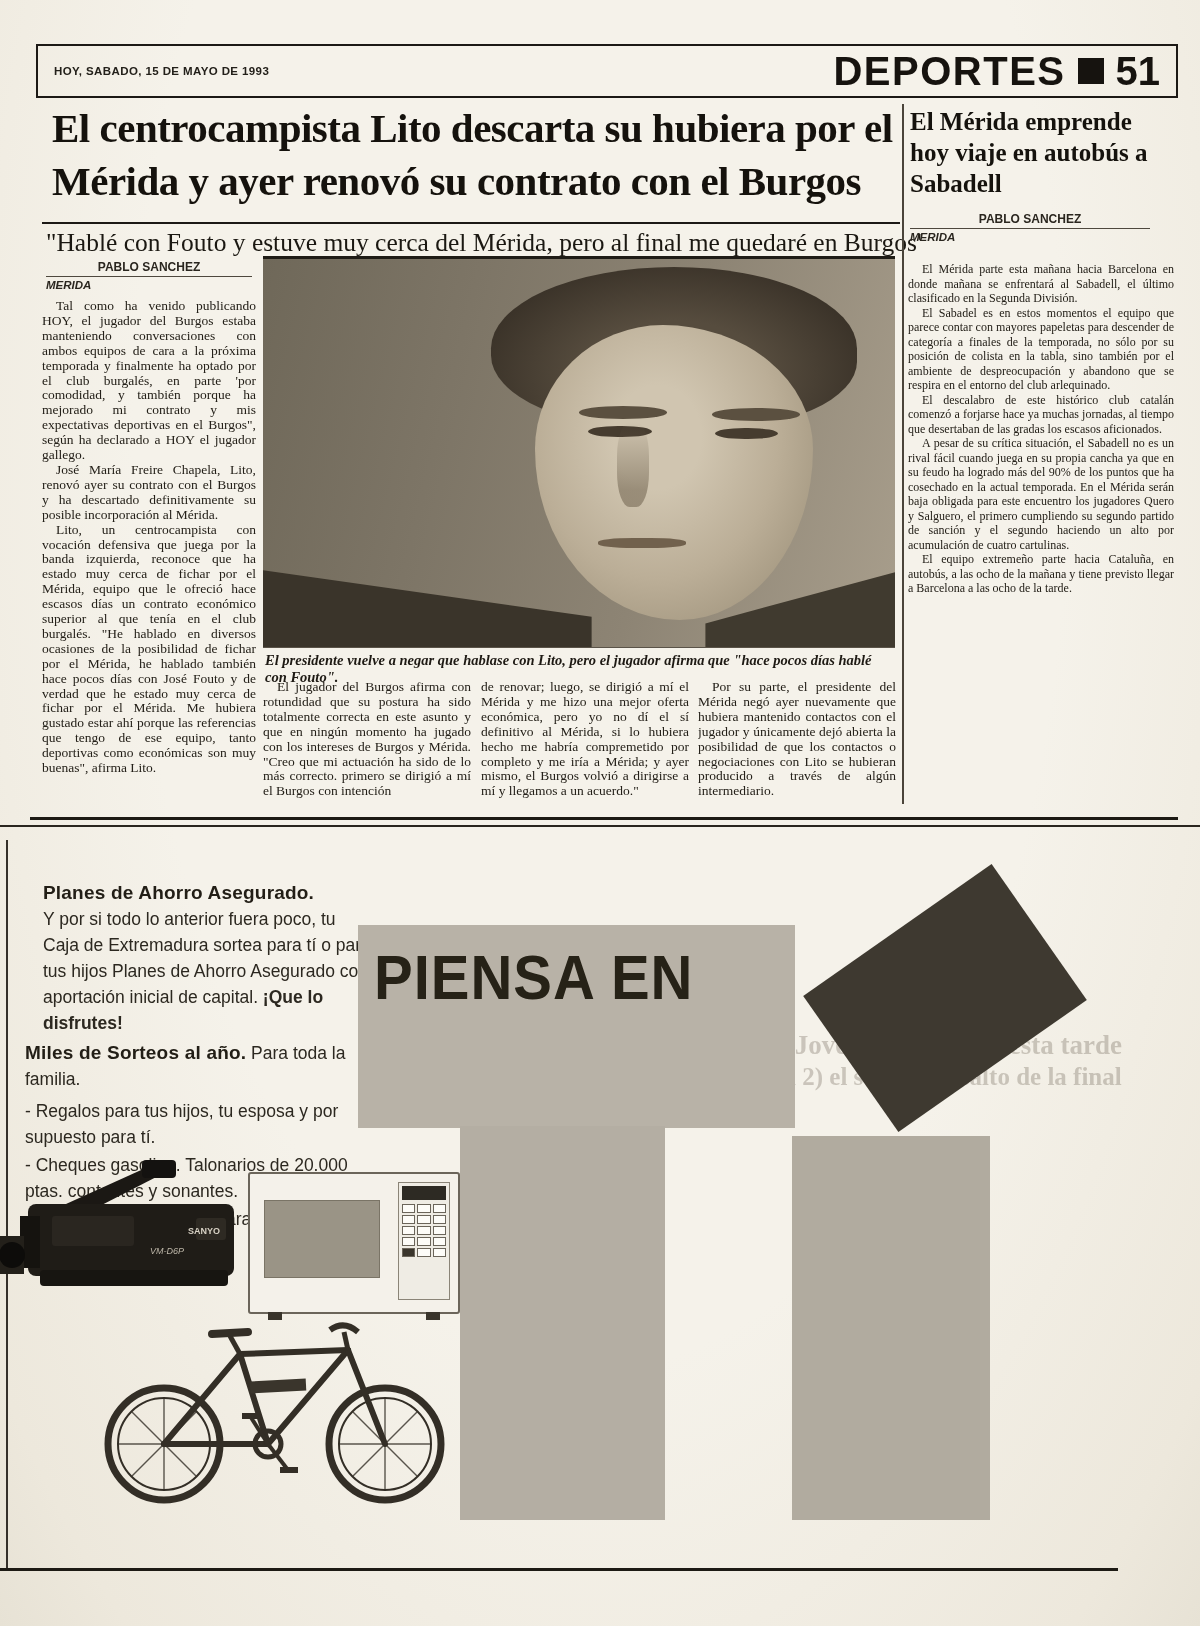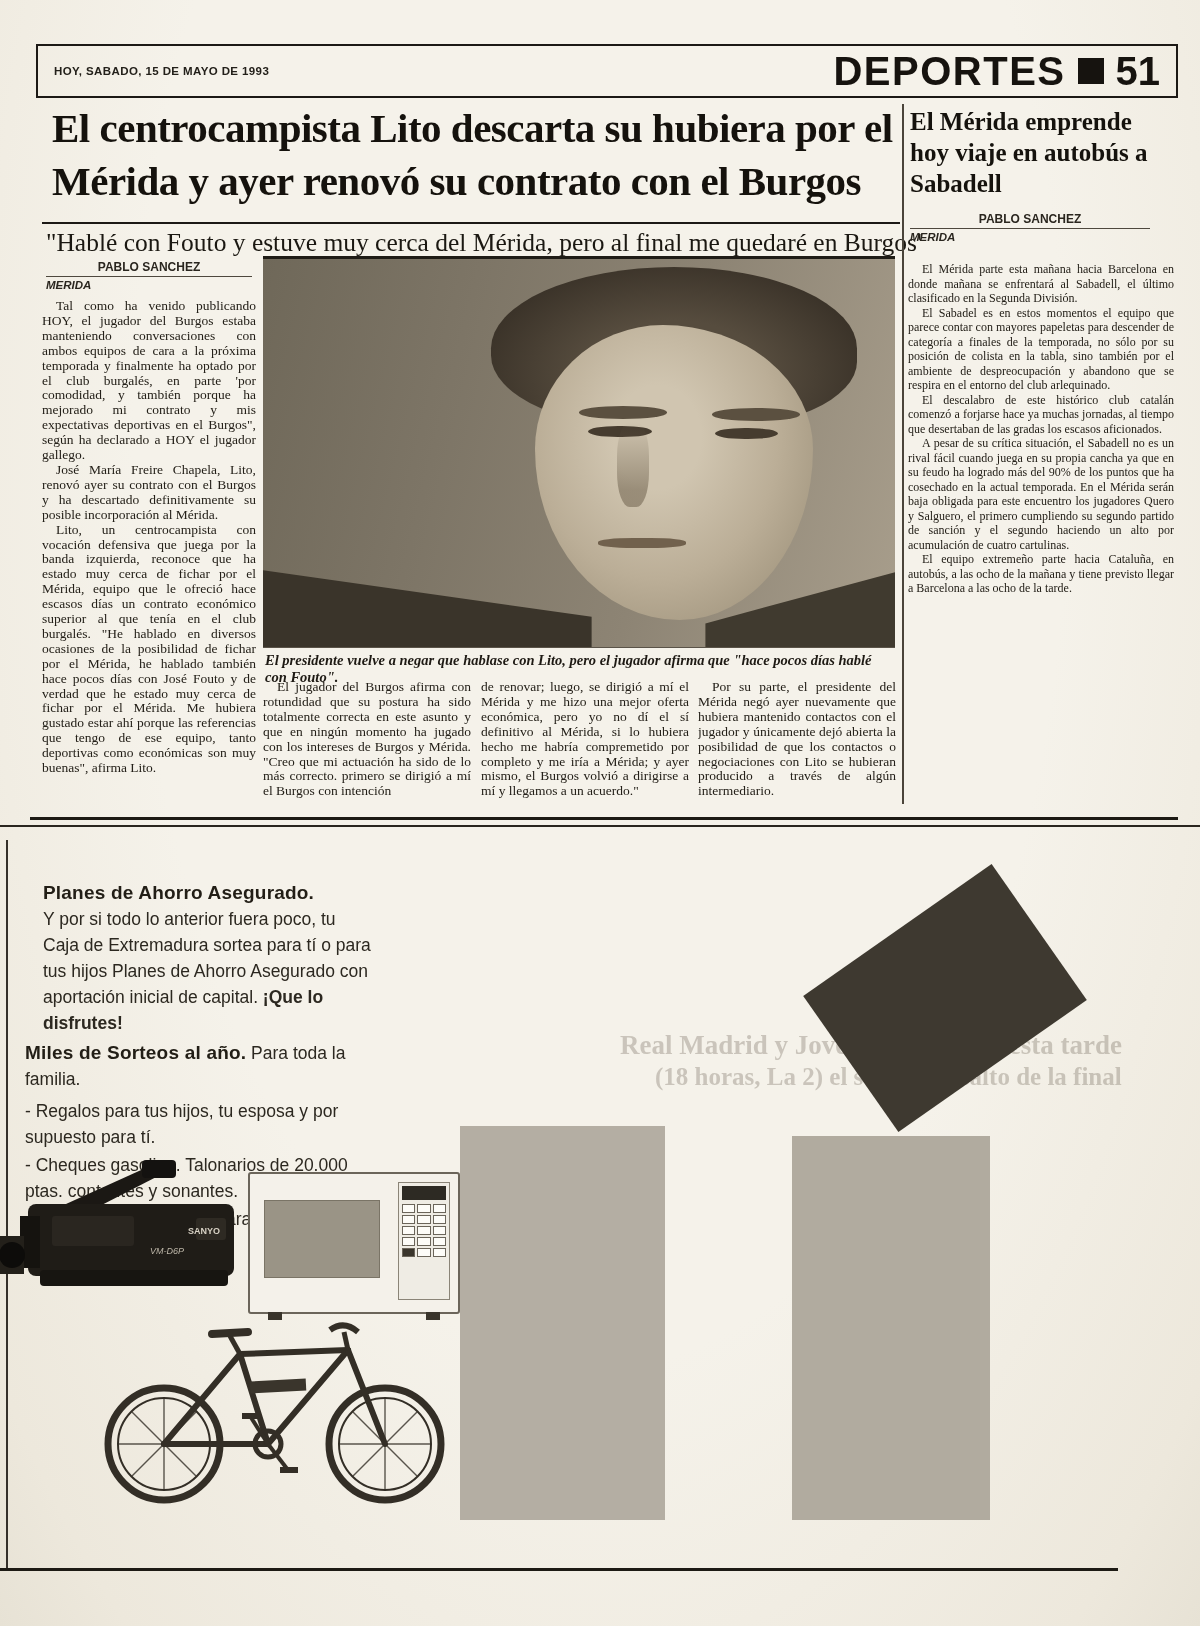--- a/index.html
+++ b/index.html
@@ -180,20 +180,23 @@
   </div>
   <div class="abs ad-copy ad-bullets">
     <p>- Regalos para tus hijos, tu esposa y por supuesto para tí.</p>
     <p>- Cheques gasolina. Talonarios de 20.000 ptas. contantes y sonantes.</p>
     <p>- Vacaciones. Prepárate para viajar a las mejores playas.</p>
   </div>
 
   <div class="abs ghost ghost1">Real Madrid y Joventut afrontan esta tarde</div>
   <div class="abs ghost ghost2">(18 horas, La 2) el segundo asalto de la final</div>
 
+  <div class="abs gray-box">
+    <div class="piensa">PIENSA EN</div>
+  </div>
   <div class="abs t-stem"></div>
   <div class="abs i-bar"></div>
   <div class="abs diamond"></div>
 
   <svg class="abs" style="left:0; top:1158px;" width="258" height="152" viewBox="0 0 258 152">
     <polygon points="66,46 150,8 166,14 92,52" fill="#1b1814"></polygon>
     <rect x="142" y="2" width="34" height="18" rx="4" fill="#141210"></rect>
     <rect x="28" y="46" width="206" height="72" rx="8" fill="#1f1c17"></rect>
     <rect x="20" y="58" width="20" height="52" fill="#15130f"></rect>
     <rect x="0" y="78" width="24" height="38" fill="#23201a"></rect>

